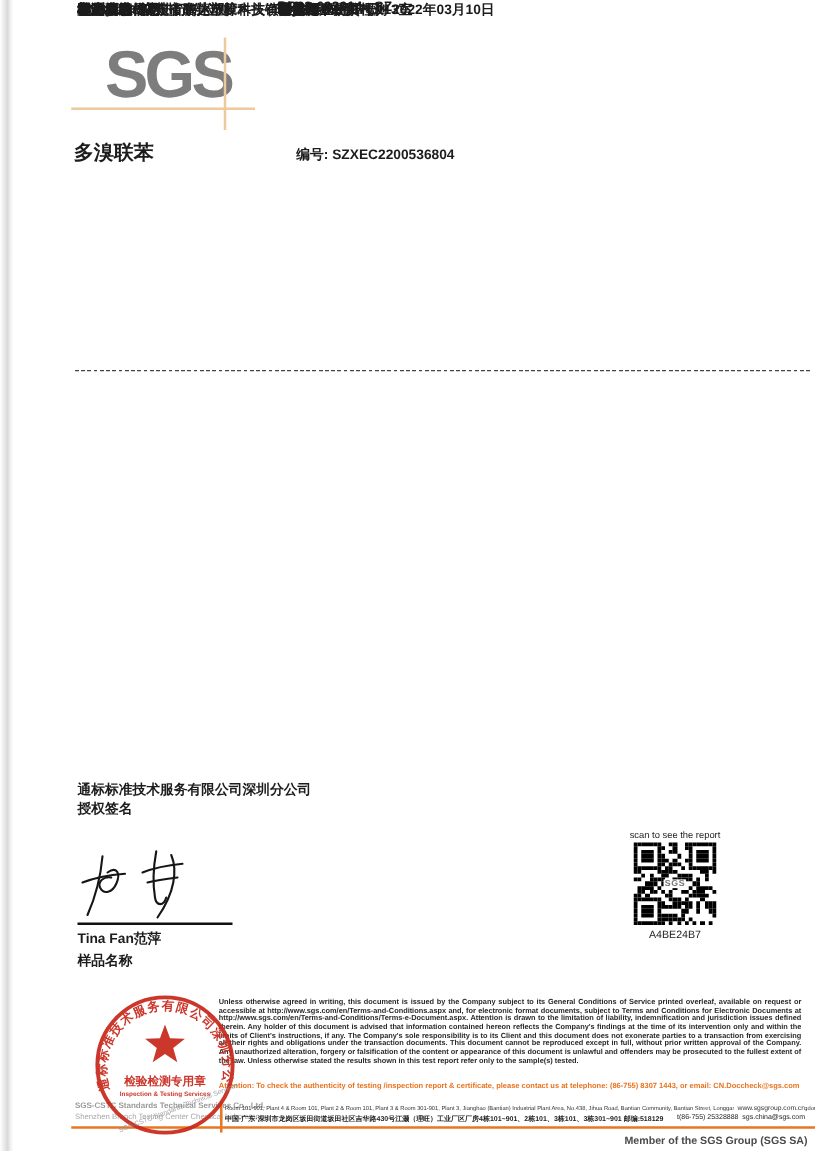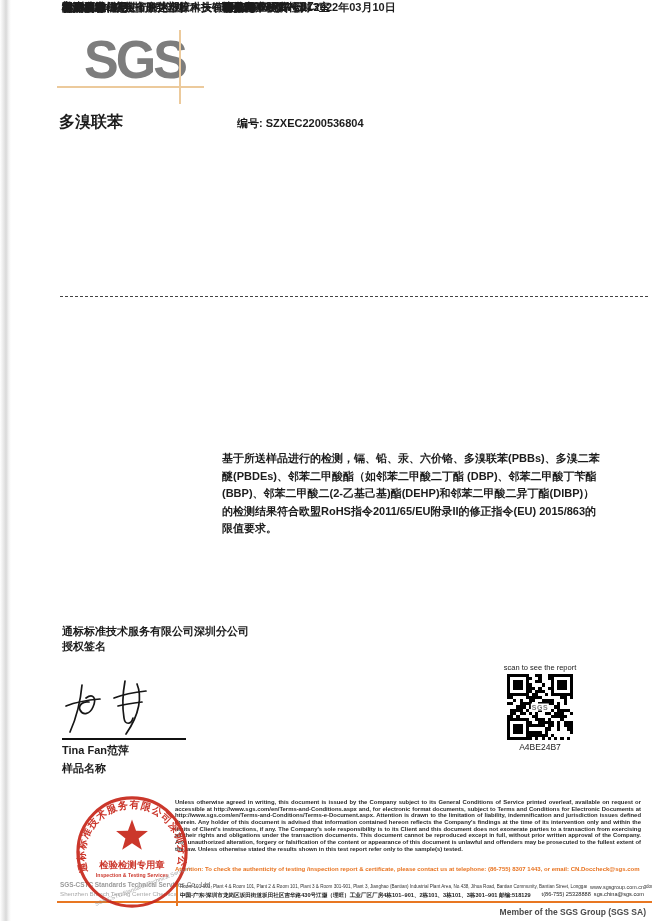--- a/index.html
+++ b/index.html
@@ -126,21 +126,20 @@
     <span class="lab">客户名称:</span>
     <span class="val2">请参见下一页</span>
   </div>
   <div class="row" style="top:427px">
     <span class="lab">检测结果:</span>
     <span class="val2">请参见下一页</span>
   </div>
   <div class="row" style="top:450px">
     <span class="lab">结论:</span>
   </div>
-  <div class="abs conclusion">基于所送样品进行的检测，镉、铅、汞、六价铬、多溴联苯(PBBs)、多溴二苯醚(PBDEs)、邻苯二甲酸酯（如邻苯二甲酸二丁酯 (DBP)、邻苯二甲酸丁苄酯(BBP)、邻苯二甲酸二(2-乙基己基)酯(DEHP)和邻苯二甲酸二异丁酯(DIBP)）的检测结果符合欧盟RoHS指令2011/65/EU附录II的修正指令(EU) 2015/863的限值要求。</div>
 
   <div class="abs sig-company">通标标准技术服务有限公司深圳分公司</div>
   <div class="abs sig-auth">授权签名</div>
   <svg class="abs sig-draw" width="120" height="62" viewBox="0 0 120 62">
     <g fill="none" stroke="#161616" stroke-width="1.7" stroke-linecap="round">
       <path d="M4,30 C14,26 26,24 38,23"></path>
       <path d="M20,9 C19,20 16,38 8,56"></path>
       <path d="M24,22 C31,17 35,22 31,31 C28,38 21,40 18,34 C16,29 21,25 27,26"></path>
       <path d="M52,22 C62,18 74,16 84,15"></path>
       <path d="M63,5 C61,16 60,30 62,42 C63,49 69,49 71,42"></path>

